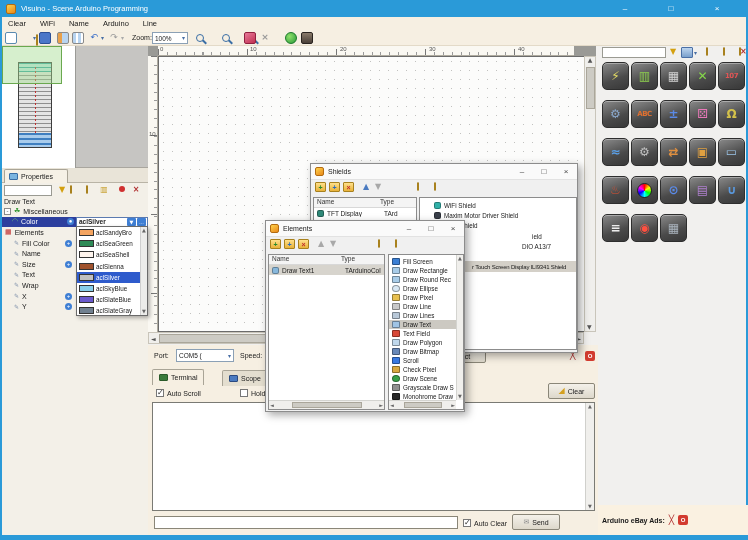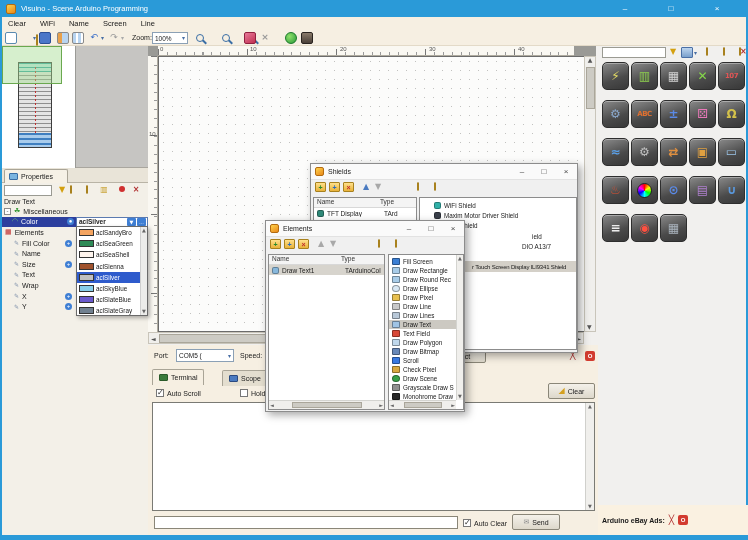--- a/index.html
+++ b/index.html
@@ -126,21 +126,21 @@
     <span class="win-ctl" style="left:700px;">×</span>
   </div>
   <div class="a edgeL"></div>
   <div class="a edgeR"></div>
 
   
   <div class="a menubar">
     <span class="menu-item">Clear</span>
     <span class="menu-item">WiFi</span>
     <span class="menu-item">Name</span>
-    <span class="menu-item">Screen</span>
+    <span class="menu-item">Arduino</span>
     <span class="menu-item">Line</span>
   </div>
 
   
   <div class="a toolbar">
     <span class="tb-ic page-ic" style="left:3px;"></span>
     <span class="tb-ic folder-ic" style="left:17px;"></span>
     <span class="tb-ic glyph" style="left:29px;width:7px;color:#4a6fa5;font-size:6px;">▾</span>
     <span class="tb-ic" style="left:37px;background:#4a76c8;border:1px solid #2c4f96;"></span>
     <span class="tb-ic" style="left:55px;background:linear-gradient(90deg,#e8a04a 40%,#b8d4f0 40%);border:1px solid #8a8a8a;"></span>

